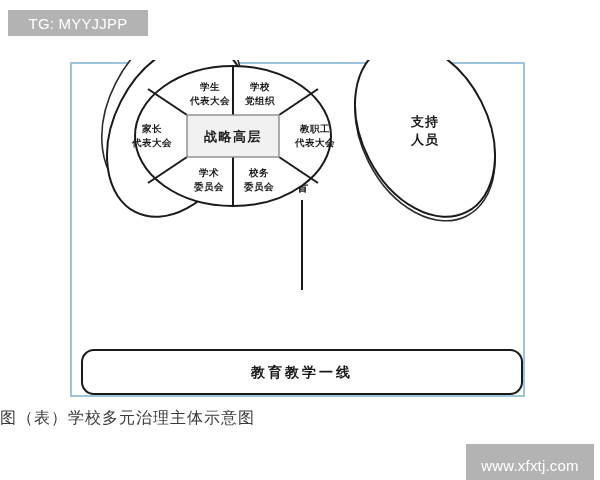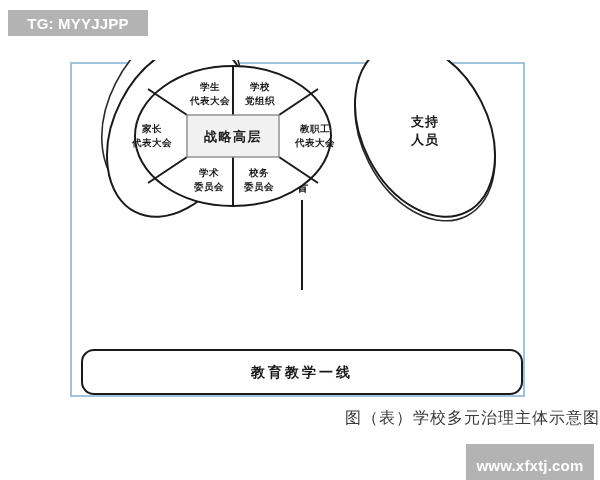--- a/index.html
+++ b/index.html
@@ -22,21 +22,20 @@
     background: #b3b3b3;
     color: #ffffff;
     font-family: "Liberation Sans", sans-serif;
     font-size: 16px;
     line-height: 1;
     letter-spacing: 0.2px;
     white-space: nowrap;
     display: flex;
     align-items: center;
     justify-content: center;
-    font-weight: bold;
   }
   #wm-top {
     left: 8px;
     top: 10px;
     width: 140px;
     height: 26px;
     font-size: 15px;
   }
   #wm-bottom {
     left: 466px;
@@ -67,21 +66,21 @@
     height: 345px;
     display: block;
   }
 
   
   #caption {
     position: absolute;
     left: 0;
     top: 408px;
     width: 600px;
-    text-align: right;
+    text-align: left;
     font-family: "DejaVu Serif", "Liberation Serif", serif;
     font-size: 16px;
     color: #3b3b3b;
     letter-spacing: 1px;
     white-space: nowrap;
   }
 
   
   .lbl {
     font-family: "DejaVu Sans", "Liberation Sans", sans-serif;

